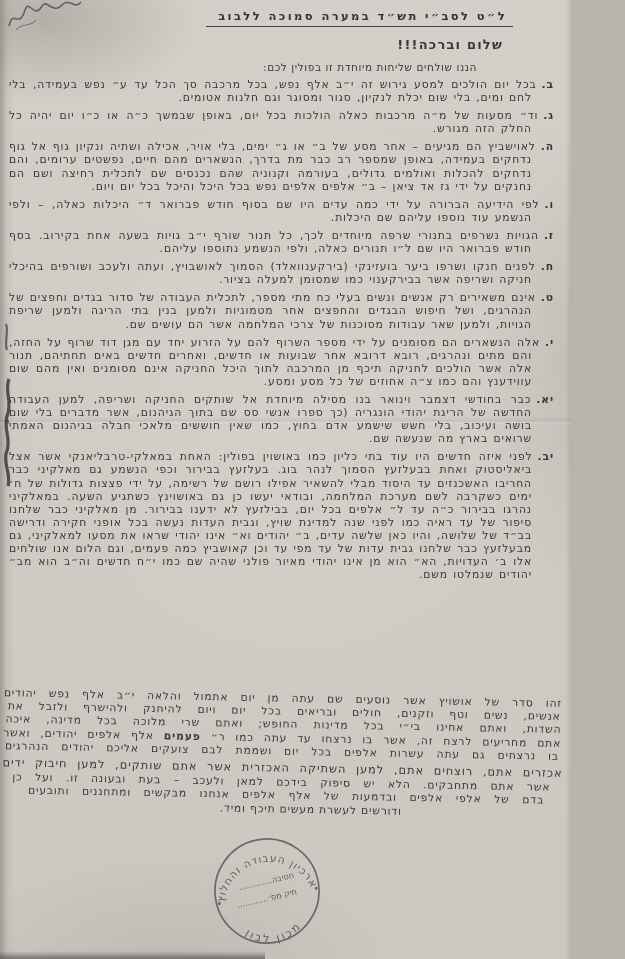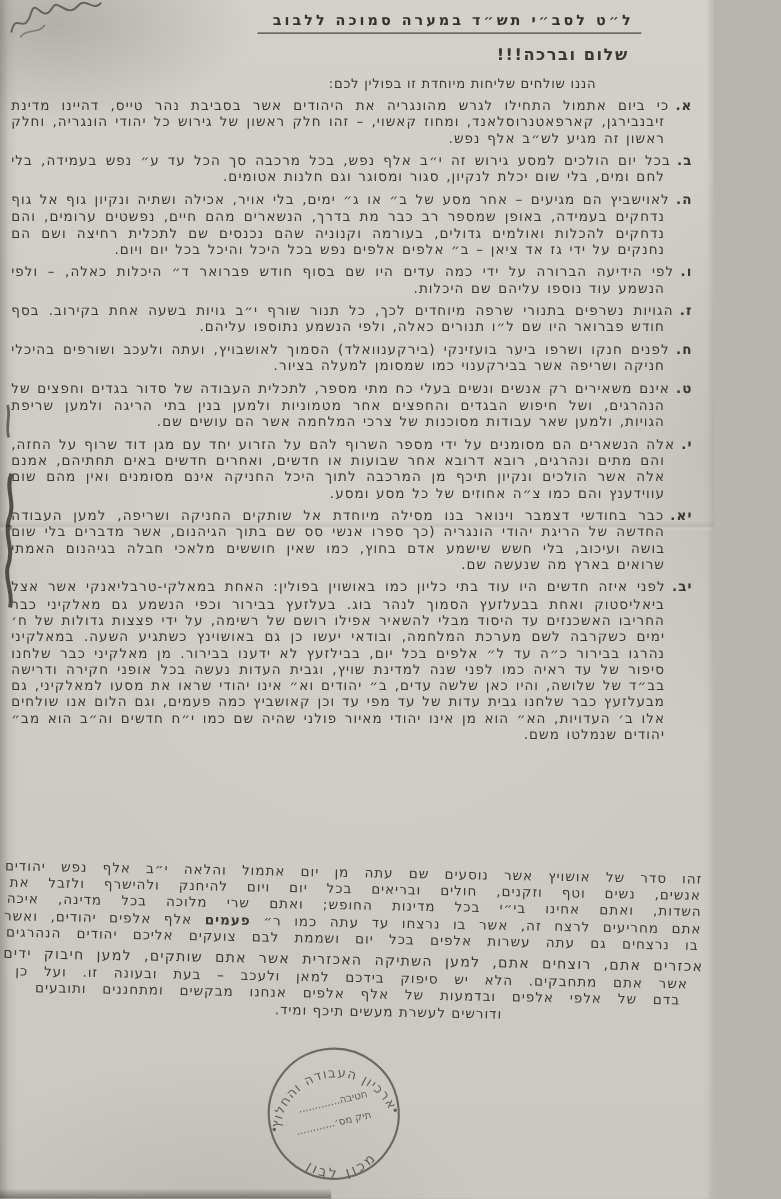--- a/index.html
+++ b/index.html
@@ -97,28 +97,28 @@
   </svg>
 
   <div class="crease"></div>
   <div class="bottom-smudge"></div>
 
   <div class="title">ל״ט לסב״י תש״ד במערה סמוכה ללבוב</div>
   <div class="greeting">שלום וברכה!!!</div>
   <div class="intro">הננו שולחים שליחות מיוחדת זו בפולין לכם:</div>
 
   <div class="sections">
-    <p class="section"><span class="letter">א.</span><span>כי ביום אתמול התחילו לגרש מהונגריה את היהודים אשר בסביבת נהר טייס, דהיינו מדינת זיבנבירגן, קארפאטנרוסלאנד, ומחוז קאשוי, – זהו חלק ראשון של גירוש כל יהודי הונגריה, וחלק ראשון זה מגיע לש״ב אלף נפש.</span></p>
     <p class="section"><span class="letter">ב.</span><span>בכל יום הולכים למסע גירוש זה י״ב אלף נפש, בכל מרכבה סך הכל עד ע״ נפש בעמידה, בלי לחם ומים, בלי שום יכלת לנקיון, סגור ומסוגר וגם חלנות אטומים.</span></p>
+    <p class="section"><span class="letter">ג.</span><span>וד״ מסעות של מ״ה מרכבות כאלה הולכות בכל יום, באופן שבמשך כ״ה או כ״ו יום יהיה כל החלק הזה מגורש.</span></p>
     <p class="section"><span class="letter">ה.</span><span>לאוישביץ הם מגיעים – אחר מסע של ב״ או ג״ ימים, בלי אויר, אכילה ושתיה ונקיון גוף אל גוף נדחקים בעמידה, באופן שמספר רב כבר מת בדרך, הנשארים מהם חיים, נפשטים ערומים, והם נדחקים להכלות ואולמים גדולים, בעורמה וקנוניה שהם נכנסים שם לתכלית רחיצה ושם הם נחנקים על ידי גז אד ציאן – ב״ אלפים אלפים נפש בכל היכל והיכל בכל יום ויום.</span></p>
     <p class="section"><span class="letter">ו.</span><span>לפי הידיעה הברורה על ידי כמה עדים היו שם בסוף חודש פברואר ד״ היכלות כאלה, – ולפי הנשמע עוד נוספו עליהם שם היכלות.</span></p>
     <p class="section"><span class="letter">ז.</span><span>הגויות נשרפים בתנורי שרפה מיוחדים לכך, כל תנור שורף י״ב גויות בשעה אחת בקירוב. בסף חודש פברואר היו שם ל״ו תנורים כאלה, ולפי הנשמע נתוספו עליהם.</span></p>
     <p class="section"><span class="letter">ח.</span><span>לפנים חנקו ושרפו ביער בועזינקי (בירקענוואלד) הסמוך לאושבויץ, ועתה ולעכב ושורפים בהיכלי חניקה ושריפה אשר בבירקענוי כמו שמסומן למעלה בציור.</span></p>
     <p class="section"><span class="letter">ט.</span><span>אינם משאירים רק אנשים ונשים בעלי כח מתי מספר, לתכלית העבודה של סדור בגדים וחפצים של הנהרגים, ושל חיפוש הבגדים והחפצים אחר מטמוניות ולמען בנין בתי הריגה ולמען שריפת הגויות, ולמען שאר עבודות מסוכנות של צרכי המלחמה אשר הם עושים שם.</span></p>
-    <p class="section"><span class="letter">י.</span><span>אלה הנשארים הם מסומנים על ידי מספר השרוף להם על הזרוע יחד עם מגן דוד שרוף על החזה, והם מתים ונהרגים, רובא דרובא אחר שבועות או חדשים, ואחרים חדשים באים תחתיהם, אמנם אלה אשר הולכים ונקיון תיכף מן המרכבה לתוך היכל החניקה אינם מסומנים ואין מהם שום עווידענץ והם כמו צ״ה אחוזים של כל מסע ומסע.</span></p>
+    <p class="section"><span class="letter">י.</span><span>אלה הנשארים הם מסומנים על ידי מספר השרוף להם על הזרוע יחד עם מגן דוד שרוף על החזה, והם מתים ונהרגים, רובא דרובא אחר שבועות או חדשים, ואחרים חדשים באים תחתיהם, תנור אלה אשר הולכים לחניקה תיכף מן המרכבה לתוך היכל החניקה אינם מסומנים ואין מהם שום עווידענץ והם כמו צ״ה אחוזים של כל מסע ומסע.</span></p>
     <p class="section"><span class="letter">יא.</span><span>כבר בחודשי דצמבר וינואר בנו מסילה מיוחדת אל שותקים החניקה ושריפה, למען העבודה החדשה של הריגת יהודי הונגריה (כך ספרו אנשי סס שם בתוך הגיהנום, אשר מדברים בלי שום בושה ועיכוב, בלי חשש שישמע אדם בחוץ, כמו שאין חוששים מלאכי חבלה בגיהנום האמתי שרואים בארץ מה שנעשה שם.</span></p>
     <p class="section"><span class="letter">יב.</span><span>לפני איזה חדשים היו עוד בתי כליון כמו באושוין בפולין: האחת במאלקי-טרבליאנקי אשר אצל ביאליסטוק ואחת בבעלזעץ הסמוך לנהר בוג. בעלזעץ בבירור וכפי הנשמע גם מאלקיני כבר החריבו האשכנזים עד היסוד מבלי להשאיר אפילו רושם של רשימה, על ידי פצצות גדולות של ח׳ ימים כשקרבה לשם מערכת המלחמה, ובודאי יעשו כן גם באושוינץ כשתגיע השעה. במאלקיני נהרגו בבירור כ״ה עד ל״ אלפים בכל יום, בבילזעץ לא ידענו בבירור. מן מאלקיני כבר שלחנו סיפור של עד ראיה כמו לפני שנה למדינת שויץ, וגבית העדות נעשה בכל אופני חקירה ודרישה בב״ד של שלושה, והיו כאן שלשה עדים, ב״ יהודים וא״ אינו יהודי שראו את מסעו למאלקיני, גם מבעלזעץ כבר שלחנו גבית עדות של עד מפי עד וכן קאושביץ כמה פעמים, וגם הלום אנו שולחים אלו ב׳ העדויות, הא״ הוא מן אינו יהודי מאיור פולני שהיה שם כמו י״ח חדשים וה״ב הוא מב״ יהודים שנמלטו משם.</span></p>
   </div>
 
   <div class="closing">
     <p class="cl cl0">זהו סדר של אושויץ אשר נוסעים שם עתה מן יום אתמול והלאה י״ב אלף נפש יהודים</p>
     <p class="cl cl1">אנשים, נשים וטף וזקנים, חולים ובריאים בכל יום ויום להיחנק ולהישרף ולזבל את</p>
     <p class="cl cl2">השדות, ואתם אחינו בי״י בכל מדינות החופש; ואתם שרי מלוכה בכל מדינה, איכה</p>
     <p class="cl cl3"><span>אתם מחריעים לרצח זה, אשר בו נרצחו עד עתה כמו ר״ </span><span class="bld">פעמים</span><span> אלף אלפים יהודים, ואשר</span></p>
     <p class="cl cl4">בו נרצחים גם עתה עשרות אלפים בכל יום ושממת לבם צועקים אליכם יהודים הנהרגים</p>

